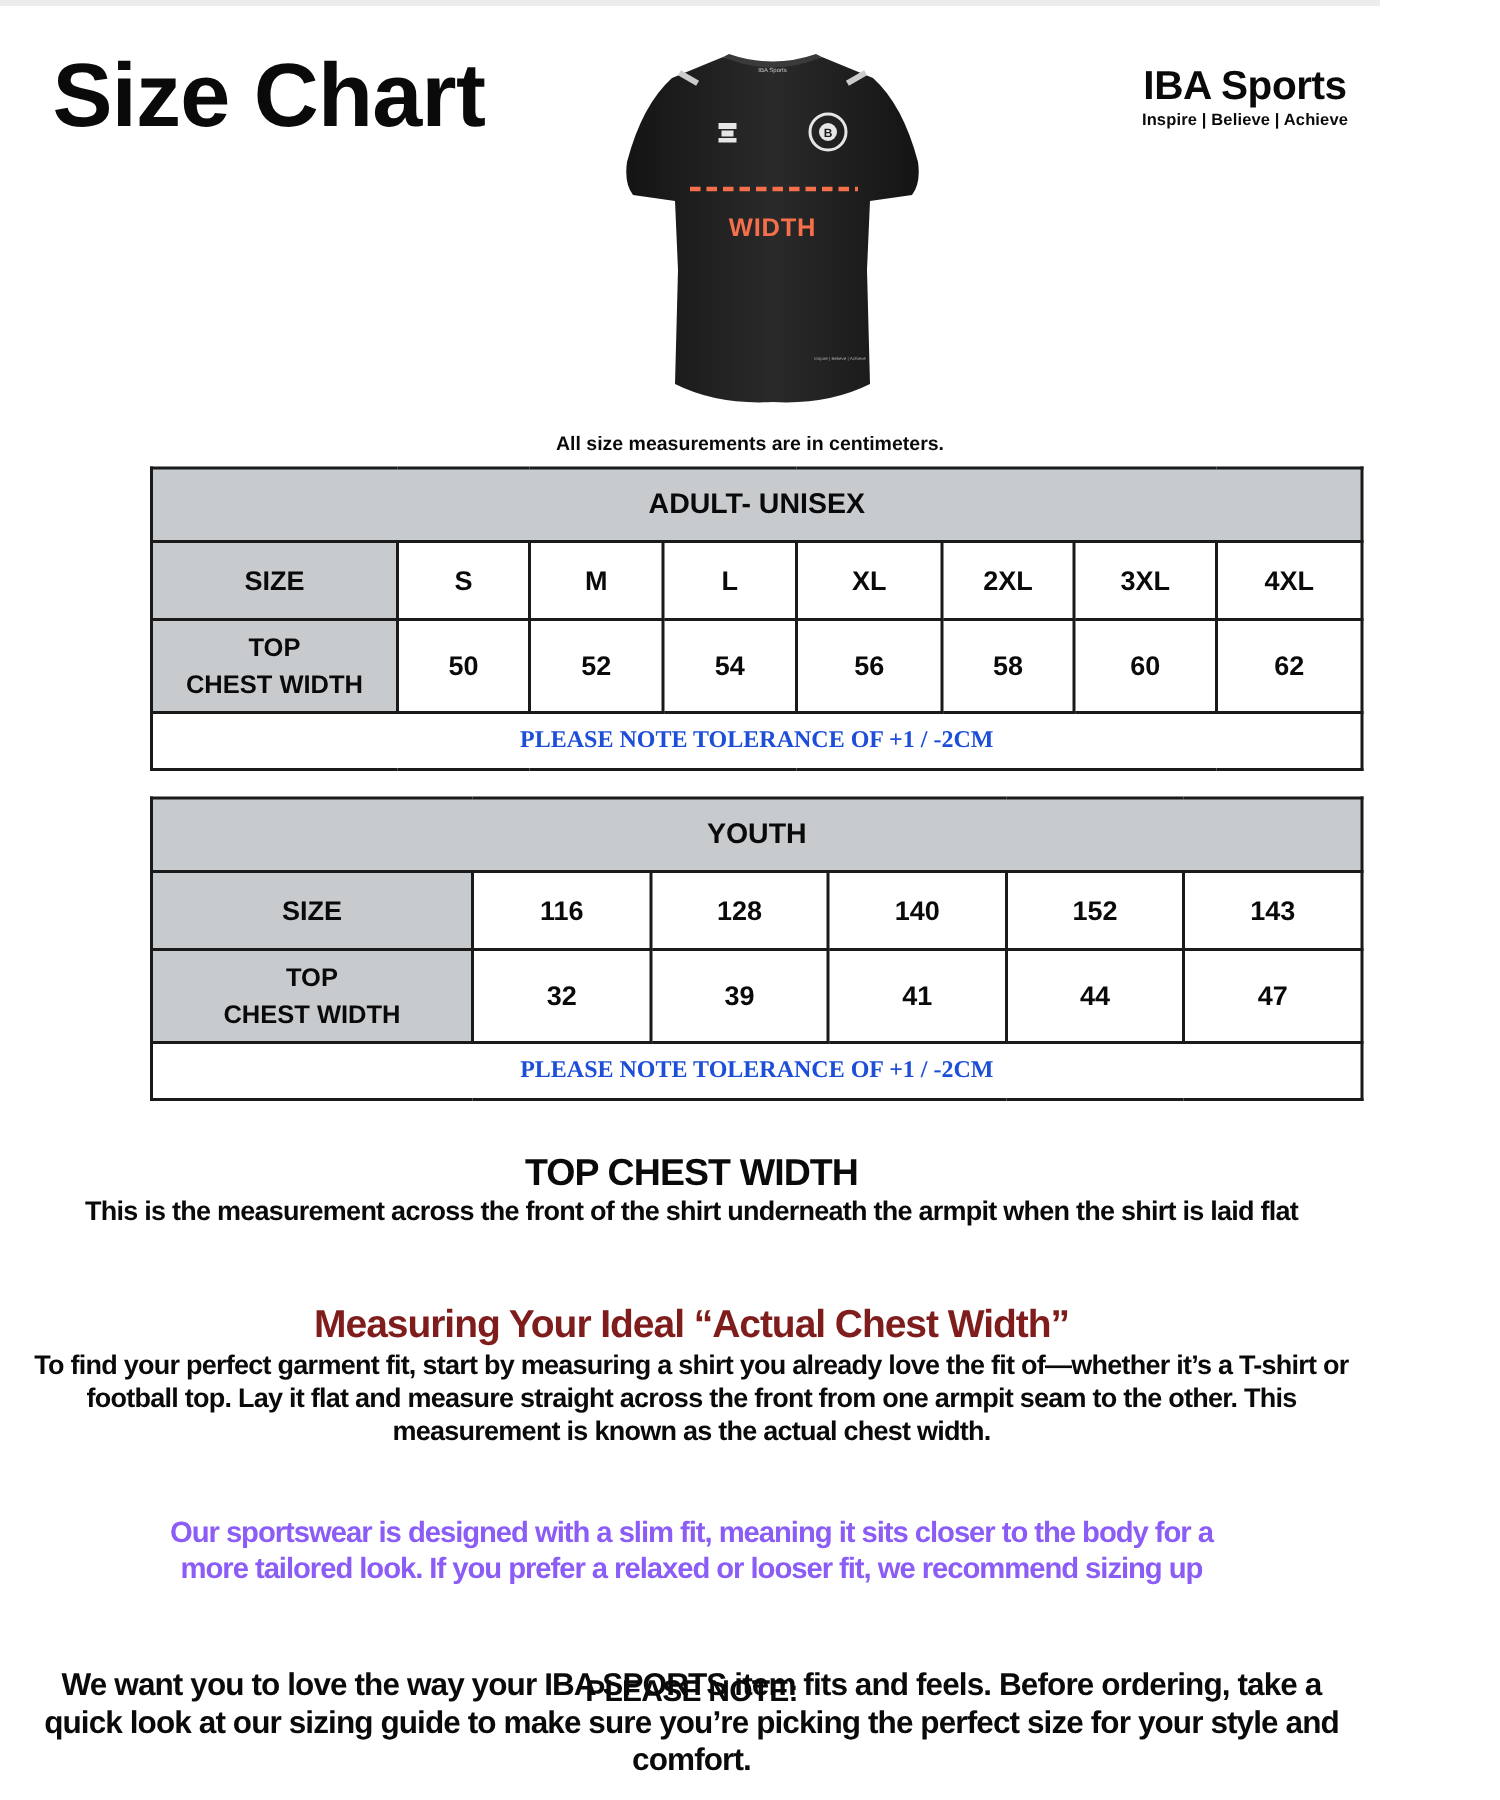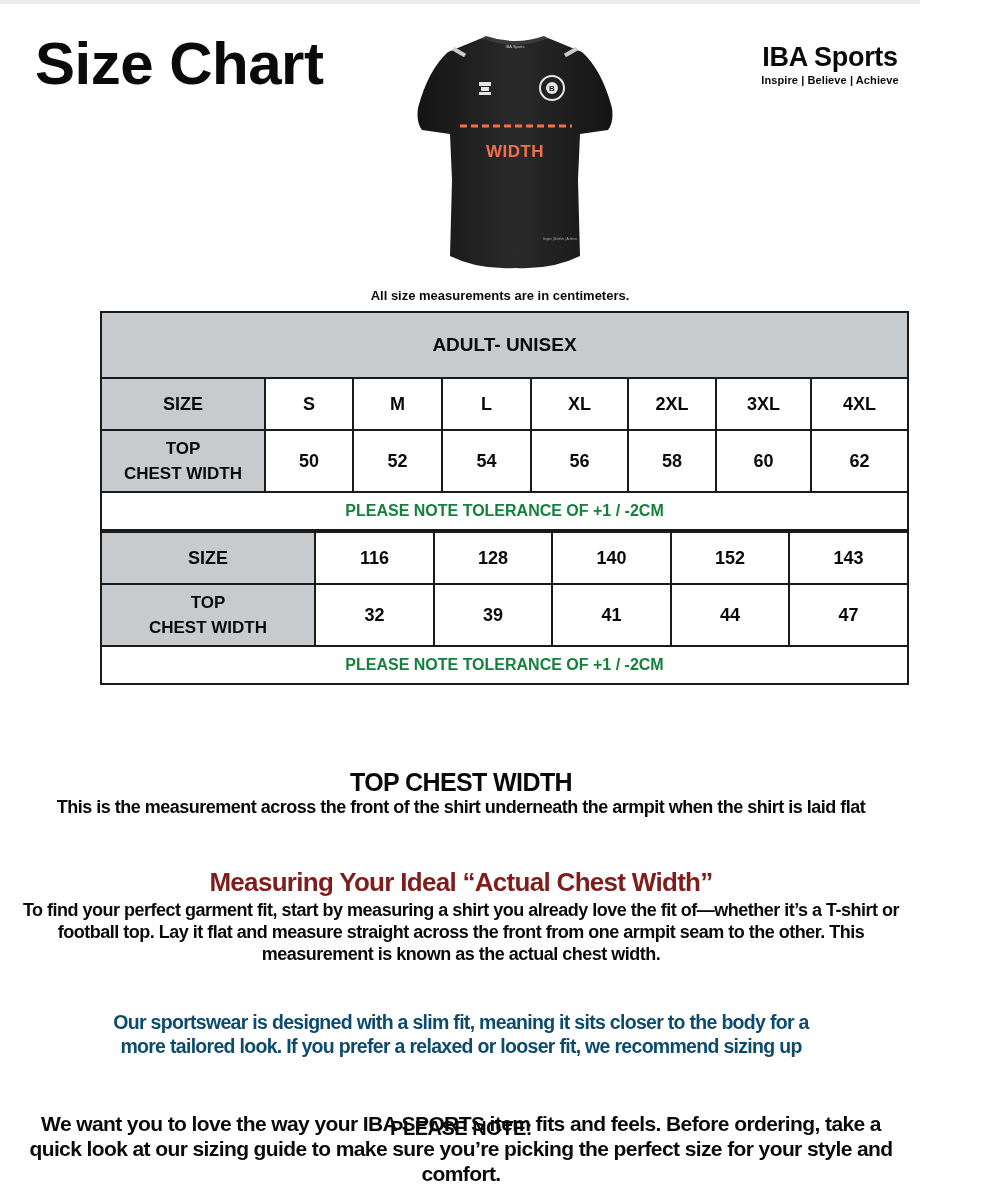--- a/index.html
+++ b/index.html
@@ -14,36 +14,36 @@
   .brand-name { font-size: 27px; font-weight: 700; line-height: 1; letter-spacing: -0.3px; }
   .brand-tag { font-size: 11px; font-weight: 700; margin-top: 3px; letter-spacing: 0.1px; }
 
   .shirt { position: absolute; left: 412px; top: 30px; width: 206px; height: 240px; }
 
   .units { position: absolute; left: 0; width: 1000px; top: 288px; text-align: center; font-size: 13px; font-weight: 700; }
 
   table.sz { position: absolute; left: 100px; width: 807px; border-collapse: collapse; table-layout: fixed; }
   table.sz td { border: 2px solid #1a1a1a; text-align: center; vertical-align: middle; font-weight: 700; font-size: 18px; background: #ffffff; }
   table.sz td.gray { background: #c8cbce; }
-  table.sz td.hdr { height: 66px; font-size: 19px; }
+  table.sz td.hdr { height: 49px; font-size: 19px; }
   table.sz td.lbl { font-size: 17px; line-height: 25px; }
-  table.sz td.note { color: #15803d; font-size: 16px; height: 38px; }
+  table.sz td.note { color: #1d4ed8; font-size: 16px; height: 38px; font-family: Liberation Serif, serif; }
   .adult { top: 311px; }
   .adult tr.r1 td { height: 52px; }
   .adult tr.r2 td { height: 62px; }
   .youth { top: 531px; }
   .youth tr.r1 td { height: 52px; }
   .youth tr.r2 td { height: 62px; }
 
   .centered { position: absolute; left: 0; width: 922px; text-align: center; font-weight: 700; }
   .h-tcw { top: 768px; font-size: 25px; letter-spacing: -0.6px; }
   .p-tcw { top: 797px; font-size: 18px; letter-spacing: -0.5px; }
   .h-measure { top: 867px; font-size: 26px; color: #7f1d1d; letter-spacing: -0.7px; }
   .p-measure { top: 899px; font-size: 18px; line-height: 22px; letter-spacing: -0.5px; padding: 0 14px; }
-  .p-slim { top: 1010px; font-size: 19.5px; line-height: 24px; color: #0c4a6e; letter-spacing: -0.7px; padding: 0 100px; }
+  .p-slim { top: 1010px; font-size: 19.5px; line-height: 24px; color: #8b5cf6; letter-spacing: -0.7px; padding: 0 100px; }
   .h-note { top: 1089px; font-size: 20px; letter-spacing: -0.5px; margin-top: 28px; }
   .p-note { top: 1111px; font-size: 21px; line-height: 25px; letter-spacing: -0.6px; padding: 0 14px; }
 </style>
 </head>
 <body>
 
 <div class="topbar"></div>
 
 <h1 class="title">Size Chart</h1>
 
@@ -129,20 +129,23 @@
 <table class="sz youth">
   <colgroup>
     <col style="width:214px">
       <col style="width:119px">
       <col style="width:118px">
       <col style="width:119px">
       <col style="width:118px">
       <col style="width:119px">
   </colgroup>
   <tbody>
+      <tr>
+    <td class="gray hdr" colspan="6">YOUTH</td>
+  </tr>
   <tr class="r1">
     <td class="gray">SIZE</td>
     <td>116</td>
     <td>128</td>
     <td>140</td>
     <td>152</td>
     <td>143</td>
   </tr>
   <tr class="r2">
     <td class="gray lbl">

